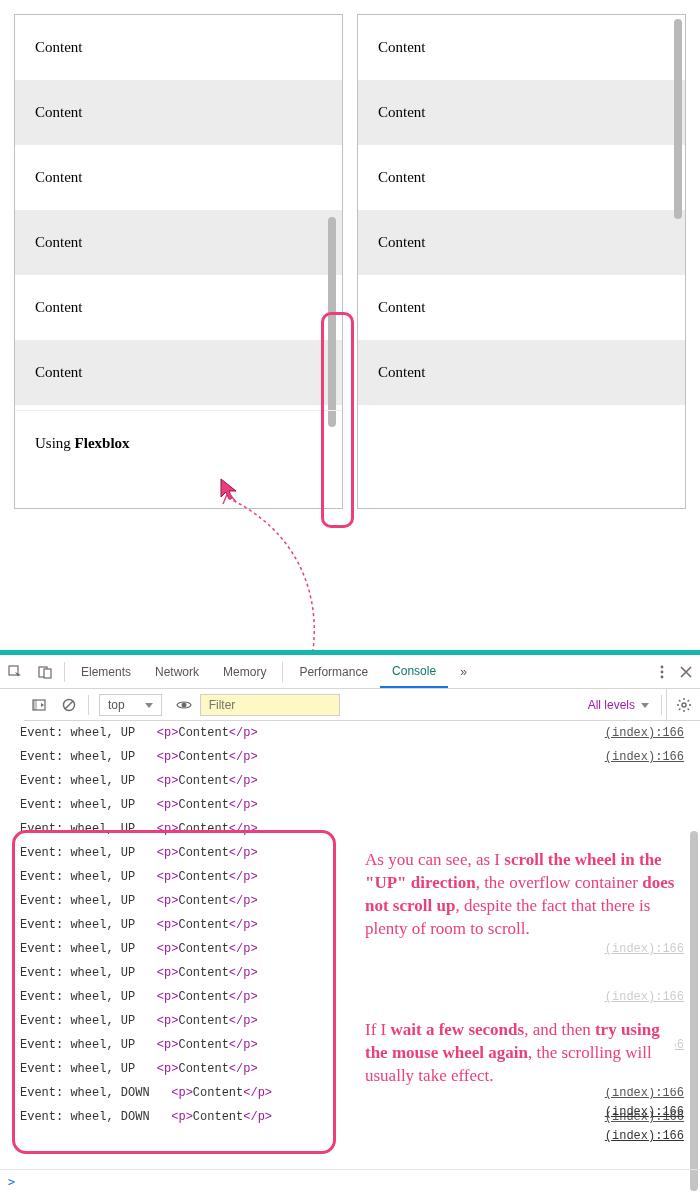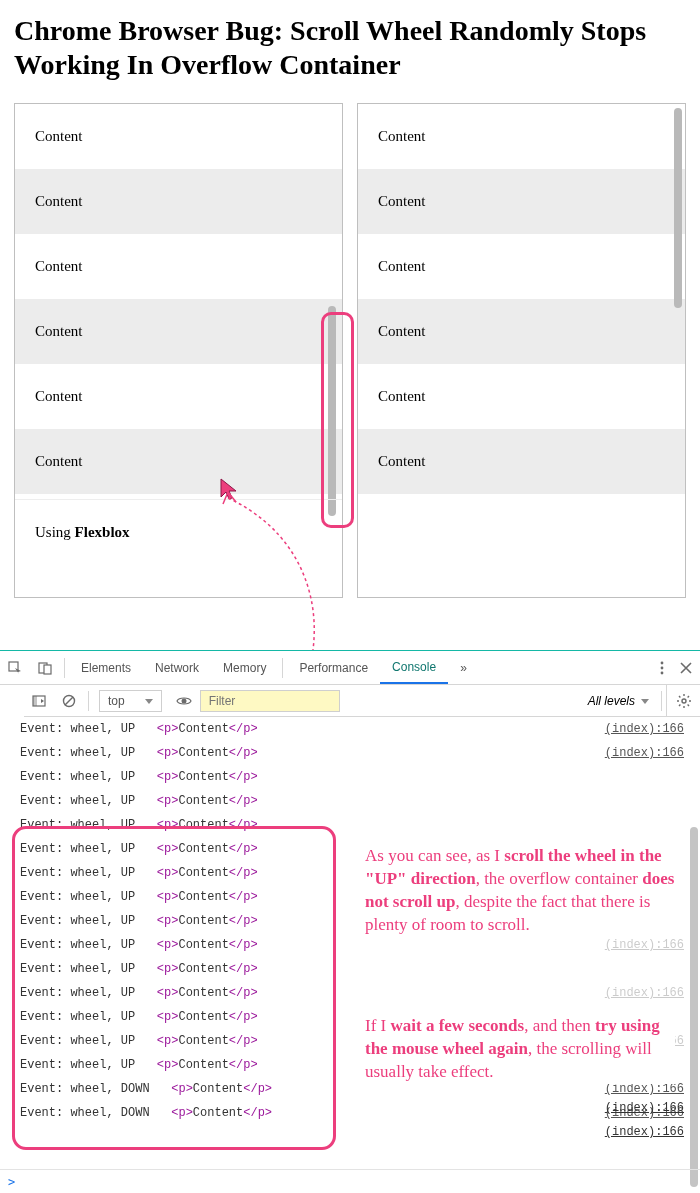--- a/index.html
+++ b/index.html
@@ -16,34 +16,34 @@
 .panel-footer { position: absolute; left: 0; right: 0; bottom: 0; height: 98px; padding: 24px 20px; font-size: 15px; border-top: 1px solid #eee; }
 
 .left-scrollbar { position: absolute; right: 6px; top: 202px; width: 8px; height: 210px; background: #b9b9b9; border-radius: 4px; }
 .right-scrollbar { position: absolute; right: 3px; top: 4px; width: 8px; height: 200px; background: #b9b9b9; border-radius: 4px; }
 
 .cursor { position: absolute; left: 219px; top: 478px; width: 20px; height: 22px; pointer-events: none; }
 
 .annot-box-1 { position: absolute; left: 321px; top: 312px; width: 33px; height: 216px; border: 3px solid #ec3e7d; border-radius: 10px; pointer-events: none; }
 
 
-.devtools { position: absolute; left: 0; right: 0; top: 650px; bottom: 0; border-top: 1px solid #14b8a6; font-family: Arial, Helvetica, sans-serif; background: #fff; }
+.devtools { position: absolute; left: 0; right: 0; top: 650px; bottom: 0; border-top: 5px solid #14b8a6; font-family: Arial, Helvetica, sans-serif; background: #fff; }
 .dt-tabs { display: flex; align-items: center; height: 34px; border-bottom: 1px solid #d6d6d6; font-size: 12px; color: #555; }
 .dt-tabs .icon-btn { padding: 0 8px; color: #6b6b6b; display: flex; align-items: center; }
 .dt-tab { padding: 0 12px; height: 100%; display: flex; align-items: center; cursor: pointer; }
 .dt-tab.active { color: #0f766e; border-bottom: 2px solid #1a73e8; }
 .dt-sep { width: 1px; height: 20px; background: #d6d6d6; margin: 0 4px; }
 .dt-spacer { flex: 1; }
 
 .dt-filter { display: flex; align-items: center; height: 32px; border-bottom: 1px solid #d6d6d6; font-size: 12px; color: #555; margin-left: 24px; }
 .dt-filter .icon-btn { padding: 0 8px; color: #6b6b6b; display: flex; align-items: center; }
 .dt-filter .ctx { border: 1px solid #cfcfcf; height: 22px; padding: 0 36px 0 8px; display: flex; align-items: center; position: relative; margin: 0 6px; }
 .dt-filter .ctx::after { content:""; position:absolute; right:8px; top:8px; border-left:4px solid transparent; border-right:4px solid transparent; border-top:5px solid #888; }
 .dt-filter .filter-in { border: 1px solid #cfcfcf; background: #fef9c3; height: 22px; width: 140px; padding: 0 8px; font-size: 12px; color: #888; margin-right: auto; }
-.dt-filter .levels { color: #000000; position: relative; padding-right: 14px; margin-right: 8px; font-style: italic; }
+.dt-filter .levels { color: #a21caf; position: relative; padding-right: 14px; margin-right: 8px; }
 .dt-filter .levels::after { content:""; position:absolute; right:0; top:5px; border-left:4px solid transparent; border-right:4px solid transparent; border-top:5px solid #888; }
 .gear { display:flex; align-items:center; justify-content:center; width:34px; border-left:1px solid #d6d6d6; height:100%; }
 
 .console-body { position: relative; font-family: Menlo, Consolas, "Courier New", monospace; font-size: 12px; color: #333; height: calc(100% - 66px); }
 .log-row { display: flex; align-items: center; height: 24px; padding-left: 20px; white-space: pre; }
 .log-row .tag-p { color: #9b189b; }
 .log-row .txt { color: #333; }
 .log-row .src { margin-left: auto; color: #555; text-decoration: underline; padding-right: 16px; }
 
 .annot-box-2 { position: absolute; left: 12px; top: 109px; width: 324px; height: 324px; border: 3px solid #ec3e7d; border-radius: 14px; pointer-events: none; }
@@ -55,21 +55,20 @@
 .big-scrollbar { position:absolute; right:2px; top:110px; width:8px; height:360px; background:#c4c4c4; border-radius:4px; }
 
 .curve { position: absolute; left: 220px; top: 490px; width: 150px; height: 300px; pointer-events: none; }
 
 b { font-weight: bold; }
 </style>
 </head>
 <body>
 
 <div class="page">
-  <h1 class="page-title">Chrome Browser Bug: Scroll Wheel Randomly Stops Working In Overflow Container</h1>
 
   <div class="panels">
 
     <div class="panel">
       <div class="scroll-area">
         <div class="content-row">Content</div>
         <div class="content-row stripe">Content</div>
         <div class="content-row">Content</div>
         <div class="content-row stripe">Content</div>
         <div class="content-row">Content</div>

